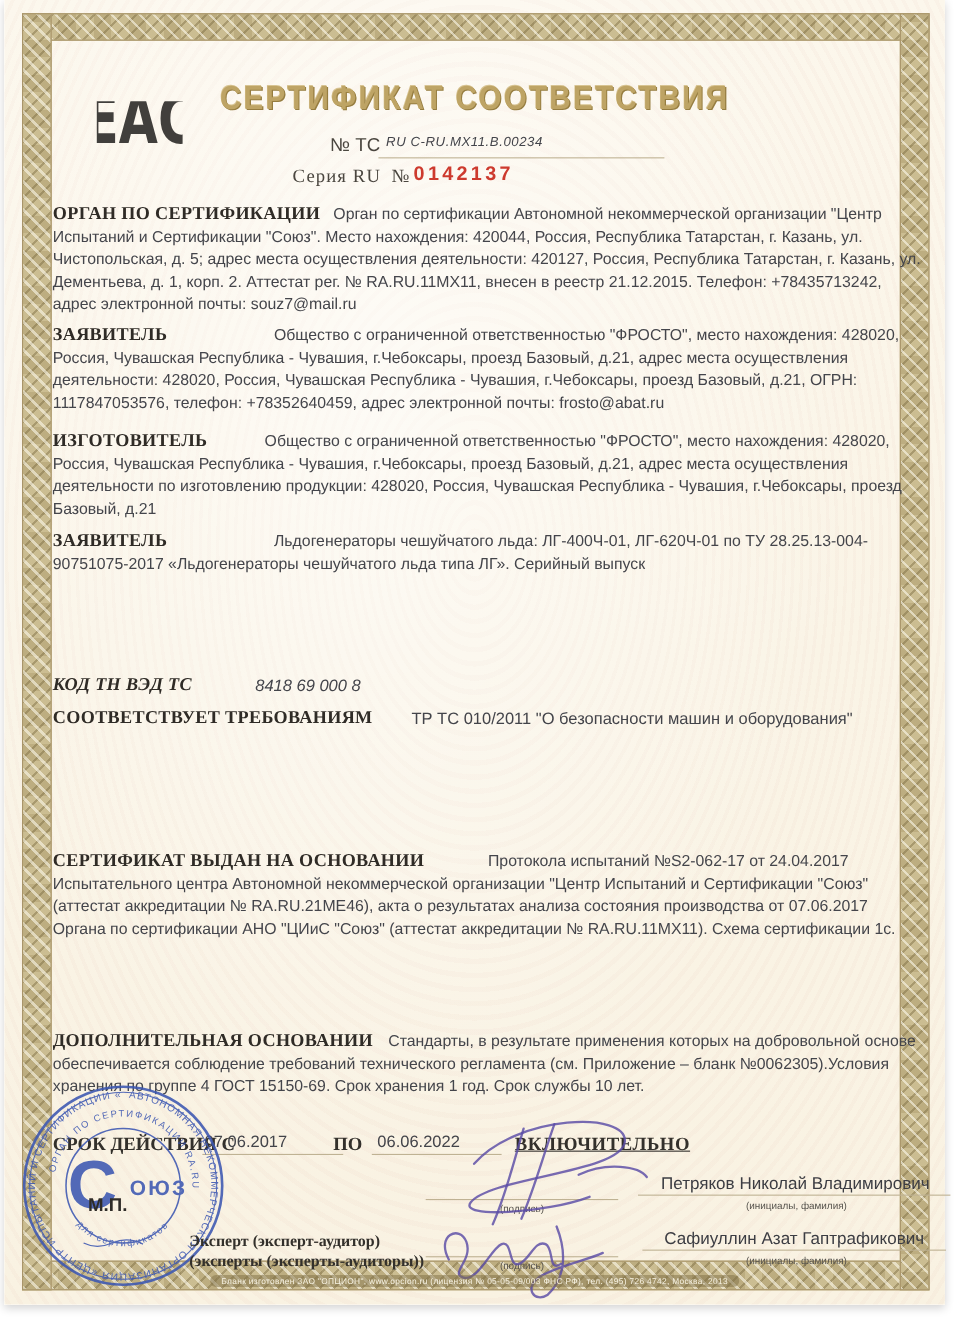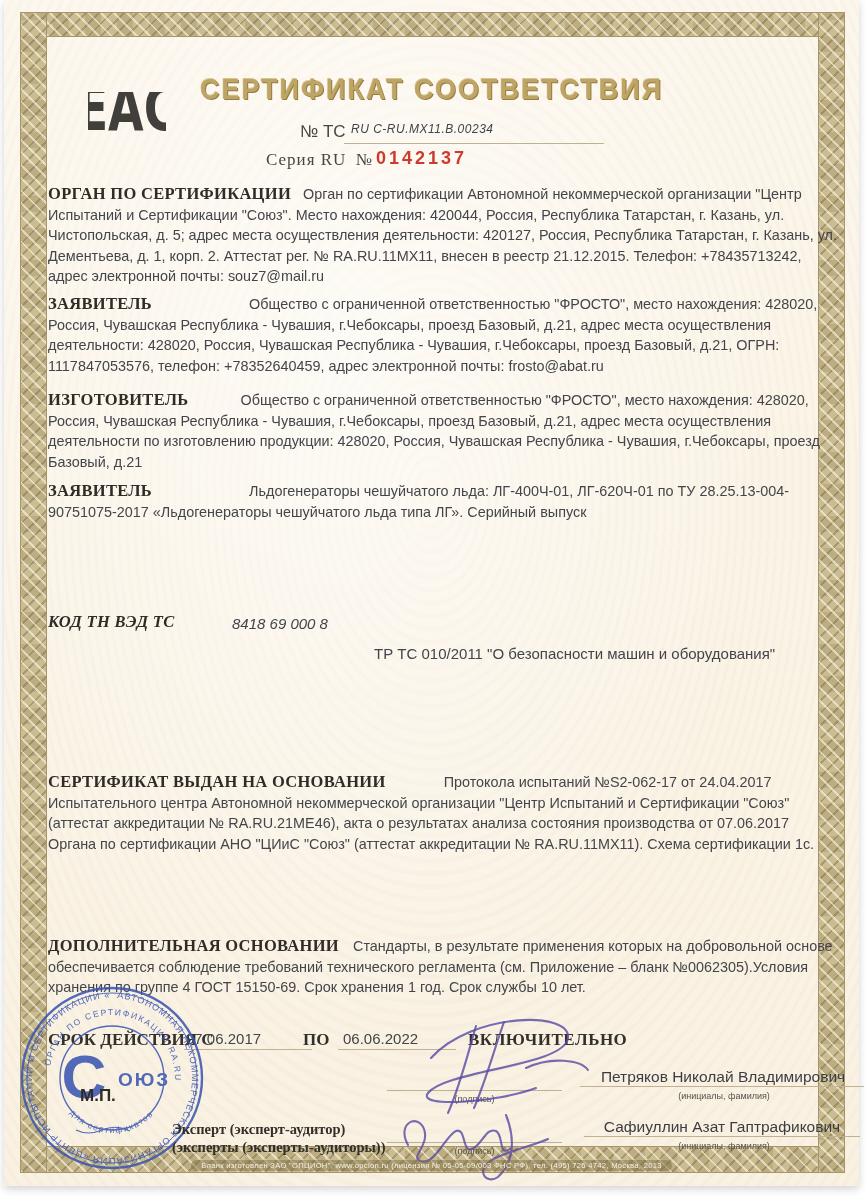--- a/index.html
+++ b/index.html
@@ -82,21 +82,21 @@
   
   .validity { position:absolute; left:44px; top:1030px; width:790px; height:26px;
     font-family:"Liberation Serif", serif; font-weight:bold; font-size:17px; color:#33302b; }
   .validity .from-date, .validity .to-date { position:absolute; top:0;
     font-family:"Liberation Sans", sans-serif; font-weight:normal; font-size:15px; color:#43444a; text-align:left; }
   .validity .from-date { left:138px; width:120px; }
   .validity .to-date   { left:295px; width:110px; }
   .validity .u1 { position:absolute; left:136px; top:19px; width:128px; border-bottom:1.2px solid #bfb293; }
   .validity .u2 { position:absolute; left:290px; top:19px; width:118px; border-bottom:1.2px solid #bfb293; }
   .validity .po { position:absolute; left:255px; }
-  .validity .incl { position:absolute; left:420px; letter-spacing:.5px; }
+  .validity .incl { position:absolute; left:420px; letter-spacing:.5px;text-decoration:underline; }
 
   
   .siglabel { position:absolute; font-family:"Liberation Serif", serif; font-weight:bold;
     font-size:14.5px; line-height:18px; color:#33302b; }
   #head-label { left:185px; top:1068px; width:215px; }
   #expert-label { left:168px; top:1120px; width:230px; }
   .sigline { position:absolute; border-bottom:1.2px solid #bfb293; }
   #sigline1 { left:383px; top:1071px; width:175px; height:20px; }
   #sigline2 { left:383px; top:1123px; width:175px; height:20px; }
   .caption { position:absolute; font-size:9px; color:#55524c; text-align:center; }
@@ -163,21 +163,21 @@
     <p class="sec" id="sec-organ"><b class="lab">ОРГАН ПО СЕРТИФИКАЦИИ</b><span class="gap g12"></span><span>Орган по сертификации Автономной некоммерческой организации "Центр Испытаний и Сертификации "Союз". Место нахождения: 420044, Россия, Республика Татарстан, г. Казань, ул. Чистопольская, д. 5; адрес места осуществления деятельности: 420127, Россия, Республика Татарстан, г. Казань, ул. Дементьева, д. 1, корп. 2. Аттестат рег. № RA.RU.11MX11, внесен в реестр 21.12.2015. Телефон: +78435713242, адрес электронной почты: souz7@mail.ru</span></p>
 
     <p class="sec" id="sec-zayavitel"><b class="lab">ЗАЯВИТЕЛЬ</b><span class="gap g95"></span><span>Общество с ограниченной ответственностью "ФРОСТО", место нахождения: 428020, Россия, Чувашская Республика - Чувашия, г.Чебоксары, проезд Базовый, д.21, адрес места осуществления деятельности: 428020, Россия, Чувашская Республика - Чувашия, г.Чебоксары, проезд Базовый, д.21, ОГРН: 1117847053576, телефон: +78352640459, адрес электронной почты: frosto@abat.ru</span></p>
 
     <p class="sec" id="sec-izgotovitel"><b class="lab">ИЗГОТОВИТЕЛЬ</b><span class="gap g55"></span><span>Общество с ограниченной ответственностью "ФРОСТО", место нахождения: 428020, Россия, Чувашская Республика - Чувашия, г.Чебоксары, проезд Базовый, д.21, адрес места осуществления деятельности по изготовлению продукции: 428020, Россия, Чувашская Республика - Чувашия, г.Чебоксары, проезд Базовый, д.21</span></p>
 
     <p class="sec" id="sec-produkciya"><b class="lab">ЗАЯВИТЕЛЬ</b><span class="gap g95"></span><span>Льдогенераторы чешуйчатого льда: ЛГ-400Ч-01, ЛГ-620Ч-01 по ТУ 28.25.13-004-90751075-2017 «Льдогенераторы чешуйчатого льда типа ЛГ». Серийный выпуск</span></p>
 
     <p class="sec" id="sec-kod"><b class="lab">КОД ТН ВЭД ТС</b><span class="value">8418 69 000 8</span></p>
 
-    <p class="sec" id="sec-sootv"><span class="value">ТР ТС 010/2011 "О безопасности машин и оборудования"</span></p>
+    <p class="sec" id="sec-sootv"><b class="lab">СООТВЕТСТВУЕТ ТРЕБОВАНИЯМ</b><span class="value">ТР ТС 010/2011 "О безопасности машин и оборудования"</span></p>
 
     <p class="sec" id="sec-vydan"><b class="lab">СЕРТИФИКАТ ВЫДАН НА ОСНОВАНИИ</b><span class="gap g60"></span><span>Протокола испытаний №S2-062-17 от 24.04.2017 Испытательного центра Автономной некоммерческой организации "Центр Испытаний и Сертификации "Союз" (аттестат аккредитации № RA.RU.21ME46), акта о результатах анализа состояния производства от 07.06.2017 Органа по сертификации АНО "ЦИиС "Союз" (аттестат аккредитации № RA.RU.11MX11). Схема сертификации 1с.</span></p>
 
     <p class="sec" id="sec-dopinfo"><b class="lab">ДОПОЛНИТЕЛЬНАЯ ОСНОВАНИИ</b><span class="gap g14"></span><span>Стандарты, в результате применения которых на добровольной основе обеспечивается соблюдение требований технического регламента  (см. Приложение – бланк №0062305).Условия хранения по группе 4 ГОСТ 15150-69. Срок хранения 1 год. Срок службы 10 лет.</span></p>
 
     <div class="validity">
       <span>СРОК ДЕЙСТВИЯ С</span>
       <span class="u1"></span>
       <span class="from-date">07.06.2017</span>
       <span class="po">ПО</span>

